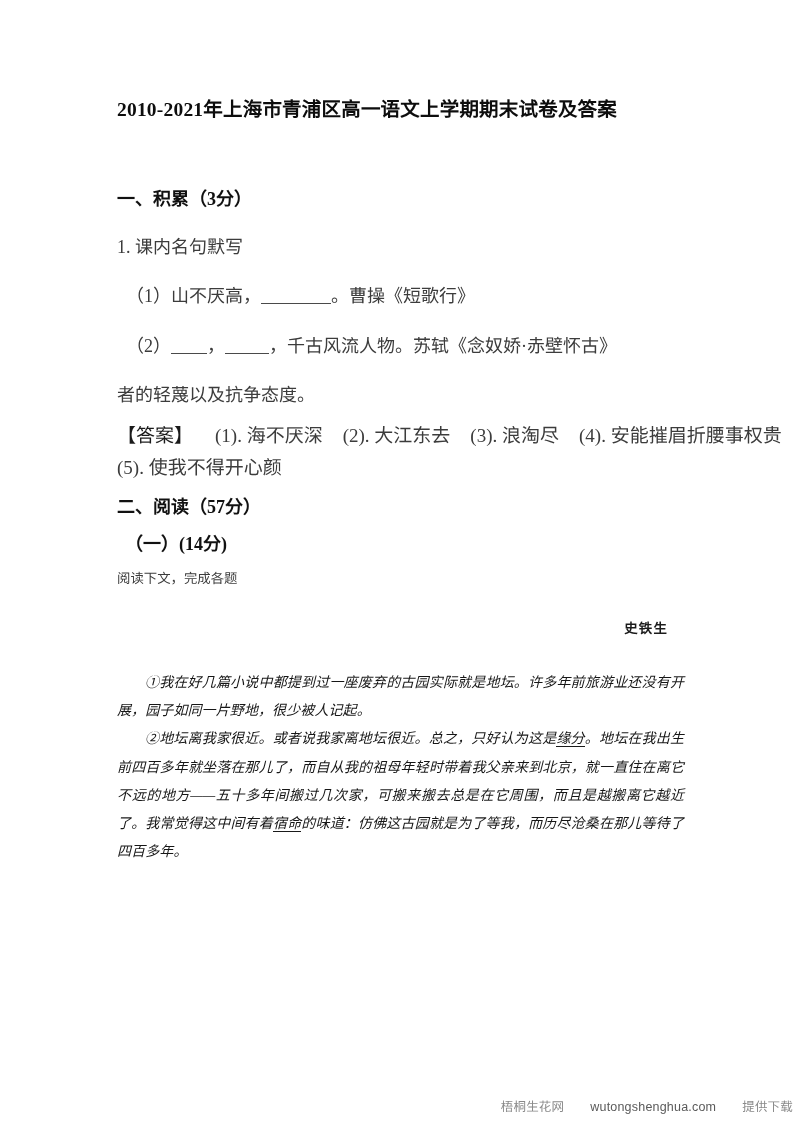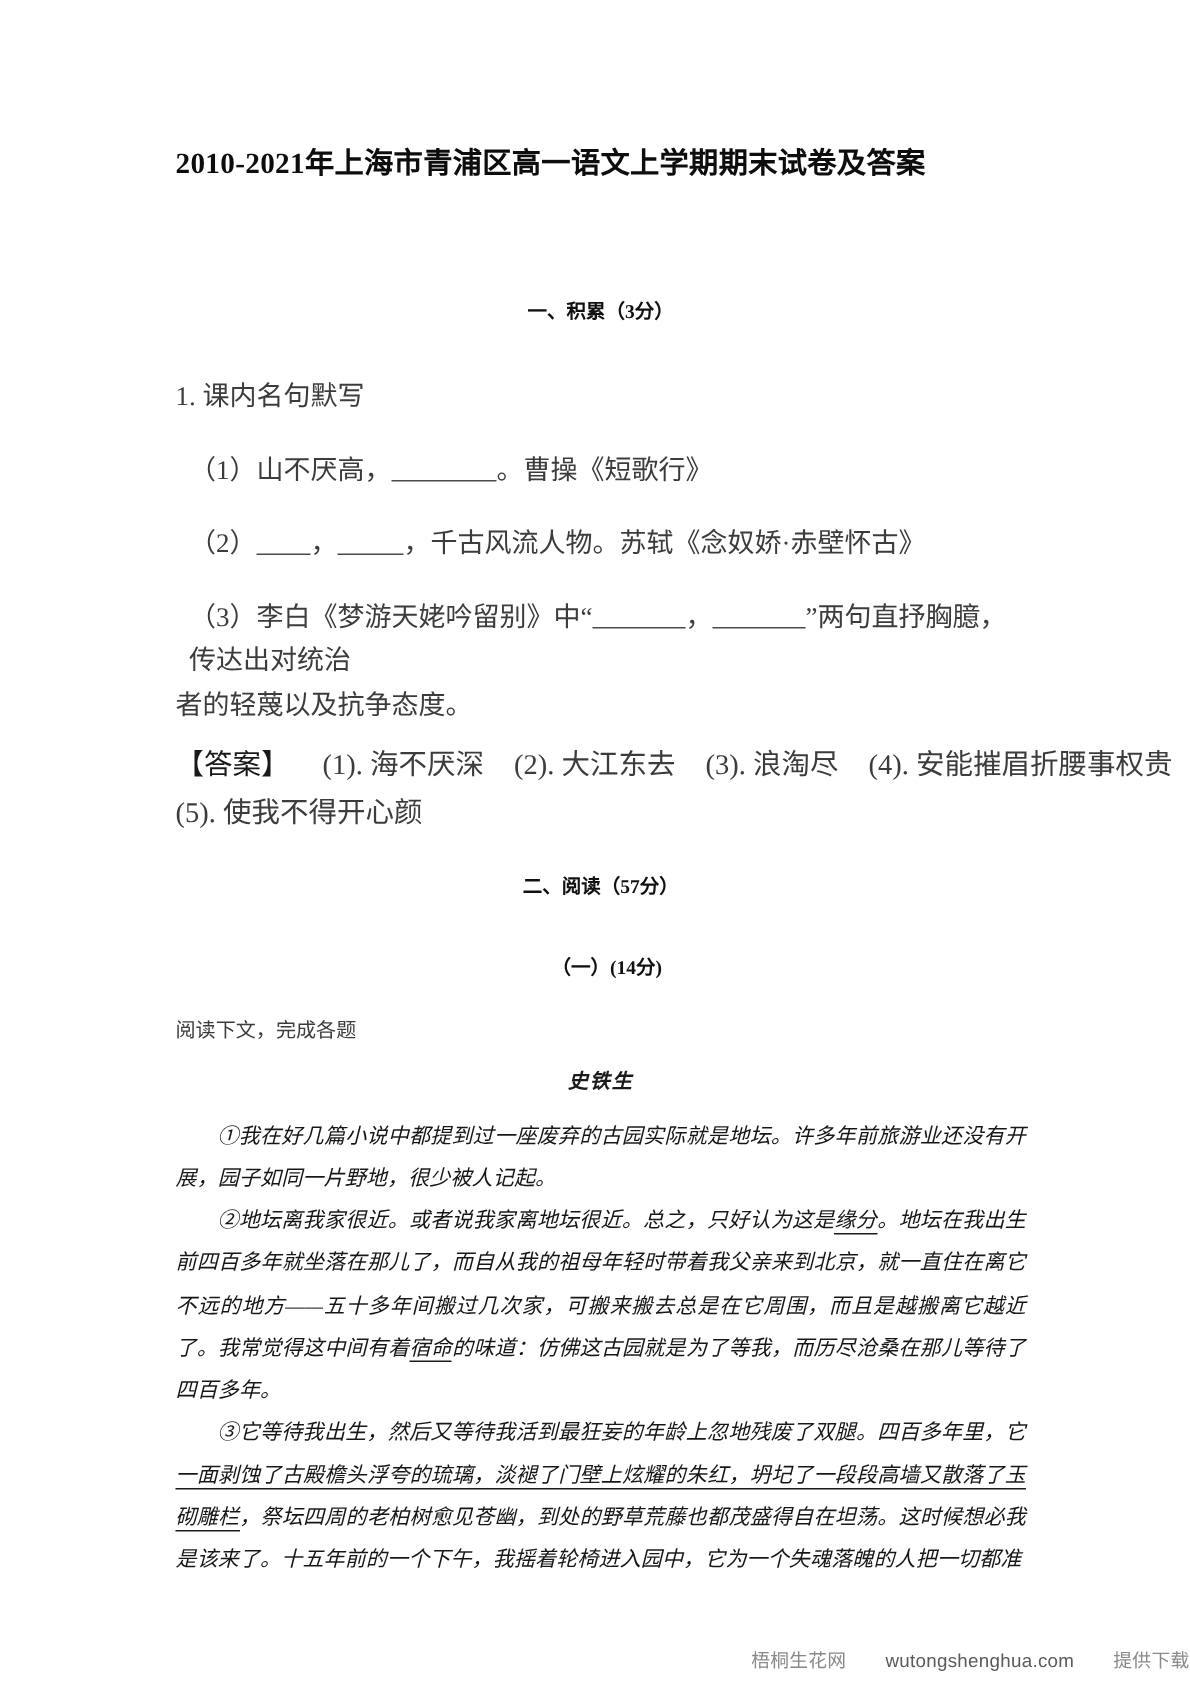--- a/index.html
+++ b/index.html
@@ -46,26 +46,25 @@
     color: #0d0d0d;
   }
 
   .gap-lg { height: 62px; }
   .gap-md { height: 20px; }
   .gap-sm { height: 10px; }
 
   
   .sec-heading {
     font-family: "Liberation Serif", "DejaVu Serif", serif;
-    font-size: 13px;
+    font-size: 18px;
     font-weight: bold;
     line-height: 1.5;
-    margin: 12px;
+    margin: 0;
     color: #111111;
-    text-align: center;
   }
   .sec-heading.indent { padding-left: 8px; }
 
   
   .q-line {
     font-family: "Liberation Serif", "DejaVu Serif", serif;
     font-size: 18px;
     line-height: 1.62;
     margin: 0;
     color: #3c3c3c;
@@ -102,28 +101,27 @@
     font-family: "Liberation Serif", "DejaVu Serif", serif;
     font-size: 13.4px;
     font-weight: bold;
     font-style: italic;
     letter-spacing: 1.2px;
     line-height: 2.0;
     margin: 0;
     color: #1b1b1b;
   }
   .passage-author {
-    text-align: center;
+    text-align: right;
     font-family: "Liberation Serif", "DejaVu Serif", serif;
     font-size: 13.4px;
     font-weight: bold;
-    font-style: italic;
     letter-spacing: 1.2px;
     line-height: 2.0;
-    margin: 0;
+    margin: 16px;
     color: #1b1b1b;
   }
 
   .passage-p {
     font-family: "Liberation Serif", "DejaVu Serif", serif;
     font-style: italic;
     font-size: 14px;
     line-height: 2.02;
     margin: 0;
     text-align: justify;
@@ -183,23 +181,20 @@
     </p>
 
     <div class="gap-md"></div>
 
     <p class="q-line sub">
       <span>（2）</span><span class="blank w-xs"></span><span>，</span><span class="blank w-sm"></span><span>，千古风流人物。苏轼《念奴娇·赤壁怀古》</span>
     </p>
 
     <div class="gap-md"></div>
 
-    <p class="q-line sub">
-      <span>（3）李白《梦游天姥吟留别》中“</span><span class="blank w-md"></span><span>，</span><span class="blank w-md"></span><span>”两句直抒胸臆，传达出对统治</span>
-    </p>
 
     <p class="q-line">者的轻蔑以及抗争态度。</p>
 
     <div class="gap-sm"></div>
 
     <p class="answer-row">
       <span class="answer-tag">【答案】</span><span class="ans-sp-1"></span><span class="ans-item">(1). 海不厌深</span><span class="ans-sp-2"></span><span class="ans-item">(2). 大江东去</span><span class="ans-sp-2"></span><span class="ans-item">(3). 浪淘尽</span><span class="ans-sp-2"></span><span class="ans-item">(4). 安能摧眉折腰事权贵</span>
     </p>
 
     <p class="answer-row">(5). 使我不得开心颜</p>
@@ -219,21 +214,20 @@
     <div class="gap-sm"></div>
 
 
     <p class="passage-author">史铁生</p>
 
     <div class="gap-sm"></div>
 
     <div id="passage-body">
         <p class="passage-p"><span>①</span><span>我在好几篇小说中都提到过一座废弃的古园实际就是地坛。许多年前旅游业还没有开展，园子如同一片野地，很少被人记起。</span></p>
         <p class="passage-p"><span>②</span><span>地坛离我家很近。或者说我家离地坛很近。总之，只好认为这是</span><span class="u">缘分</span><span>。地坛在我出生前四百多年就坐落在那儿了，而自从我的祖母年轻时带着我父亲来到北京，就一直住在离它不远的地方——五十多年间搬过几次家，可搬来搬去总是在它周围，而且是越搬离它越近了。我常觉得这中间有着</span><span class="u">宿命</span><span>的味道：仿佛这古园就是为了等我，而历尽沧桑在那儿等待了四百多年。</span></p>
-        <p class="passage-p"><span>③</span><span>它等待我出生，然后又等待我活到最狂妄的年龄上忽地残废了双腿。四百多年里，它</span><span class="u">一面剥蚀了古殿檐头浮夸的琉璃，淡褪了门壁上炫耀的朱红，坍圮了一段段高墙又散落了玉砌雕栏</span><span>，祭坛四周的老柏树愈见苍幽，到处的野草荒藤也都茂盛得自在坦荡。这时候想必我是该来了。十五年前的一个下午，我摇着轮椅进入园中，它为一个失魂落魄的人把一切都准</span></p>
       </div>
 
   </div>
 
   <div class="footer">
     <span class="f-seg">梧桐生花网</span><span class="f-gap"></span><span class="f-seg f-url">wutongshenghua.com</span><span class="f-gap"></span><span class="f-seg">提供下载</span>
   </div>
 
 </div>
 

